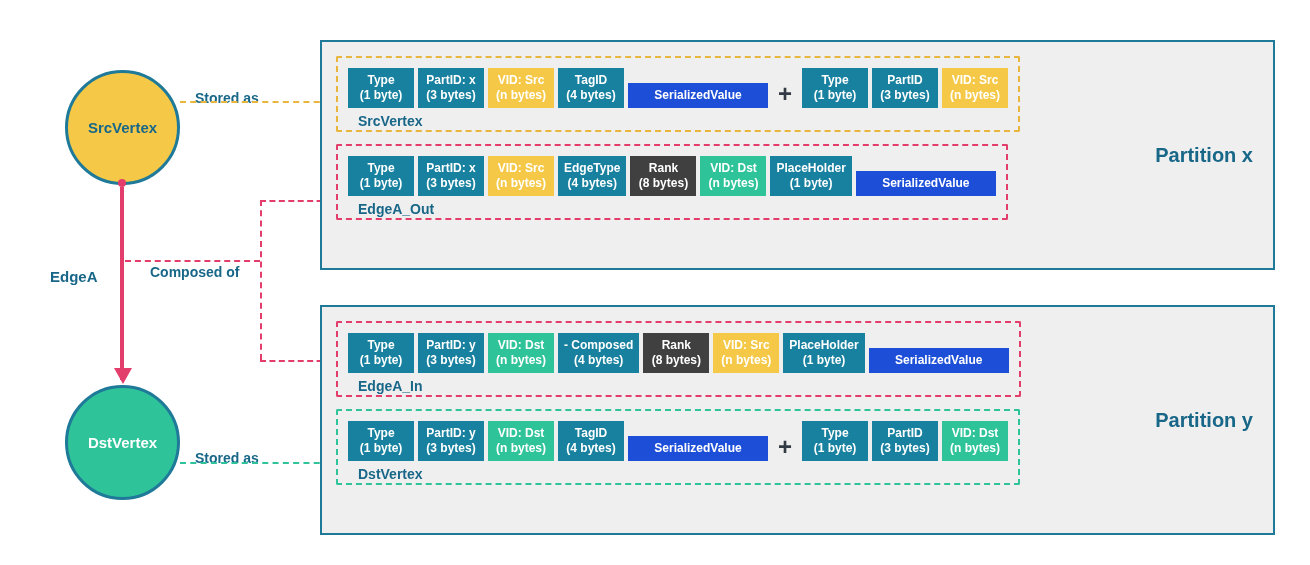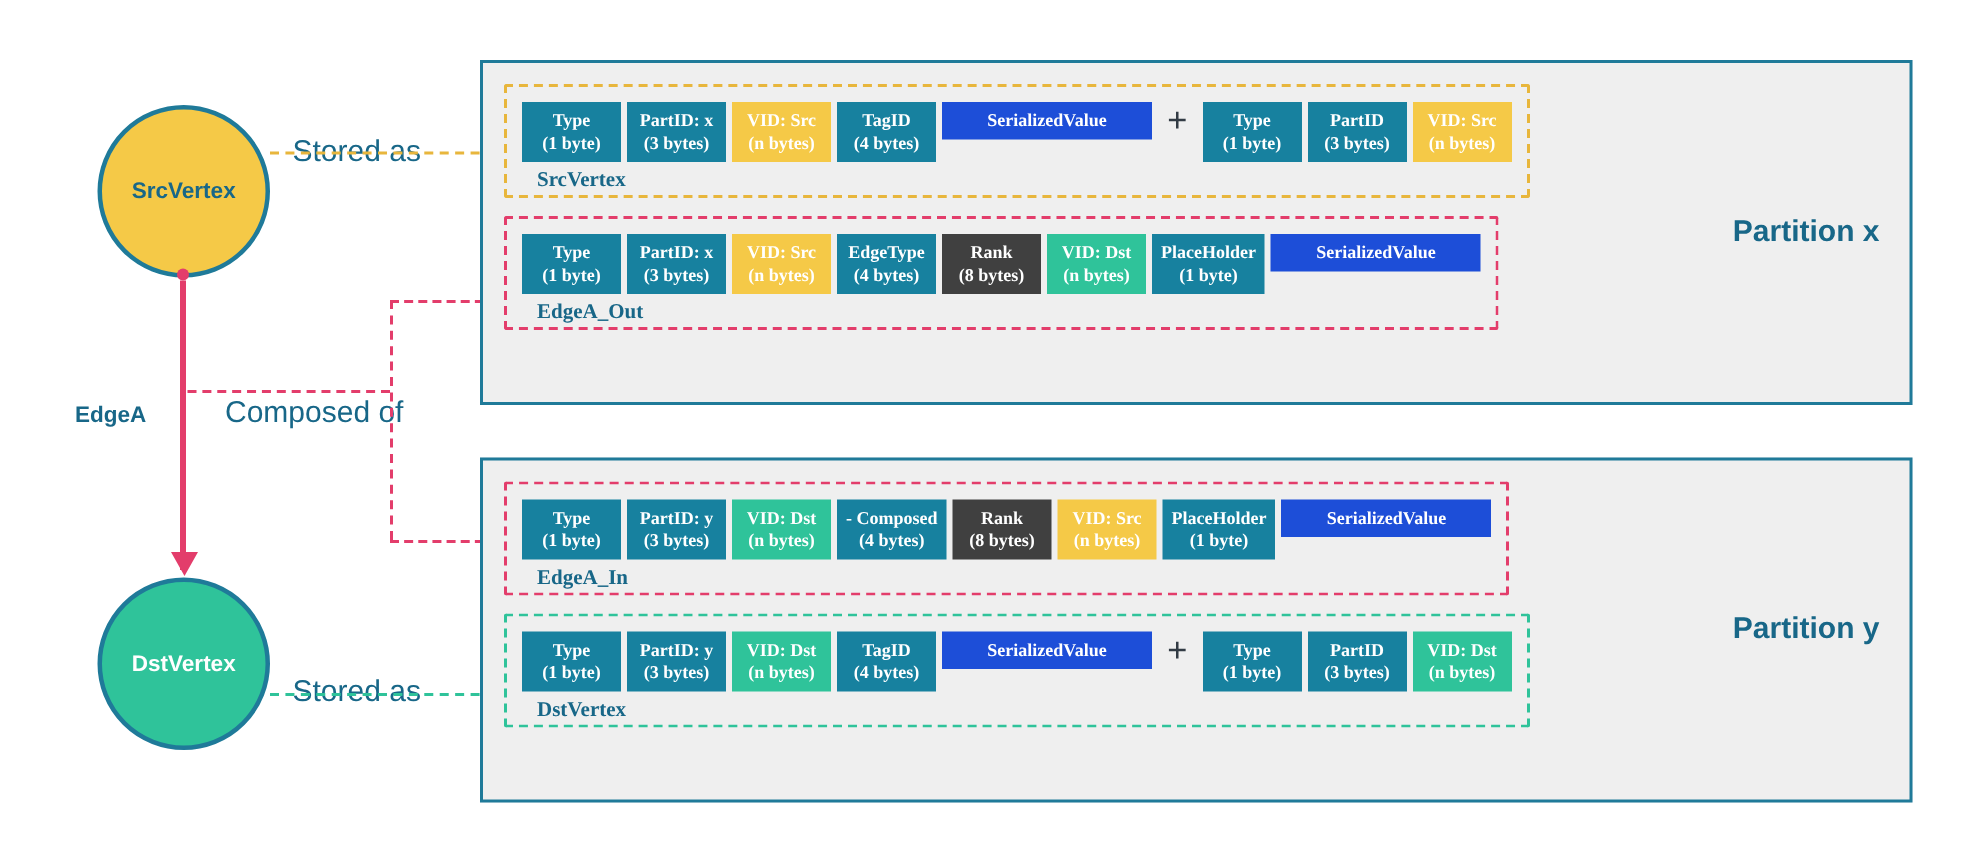--- a/index.html
+++ b/index.html
@@ -72,22 +72,22 @@
   .edge-label {
     position: absolute;
     left: 20px;
     top: 238px;
     font-weight: 700;
     font-size: 15px;
     color: #186788;
   }
   .relation-label {
     position: absolute;
-    font-weight: 400;
-    font-size: 20px;
+    font-weight: 700;
+    font-size: 14px;
     color: #186788;
   }
   .partition {
     position: absolute;
     left: 290px;
     width: 955px;
     background: #efefef;
     border: 2px solid #1f7a99;
     padding: 14px 14px 10px 14px;
   }
@@ -101,25 +101,24 @@
     font-size: 20px;
     font-weight: 700;
     color: #186788;
   }
   .group {
     position: relative;
     border: 2px dashed;
     border-radius: 2px;
     padding: 10px 10px 22px 10px;
     display: flex;
-    align-items: flex-start;
+    align-items: flex-end;
     gap: 4px;
     margin-bottom: 12px;
     width: fit-content;
-    font-family: Liberation Serif, serif;
   }
   .group-label {
     position: absolute;
     bottom: 1px;
     left: 16px;
     font-weight: 700;
     font-size: 14px;
     background: #efefef;
     padding: 0 4px;
   }

